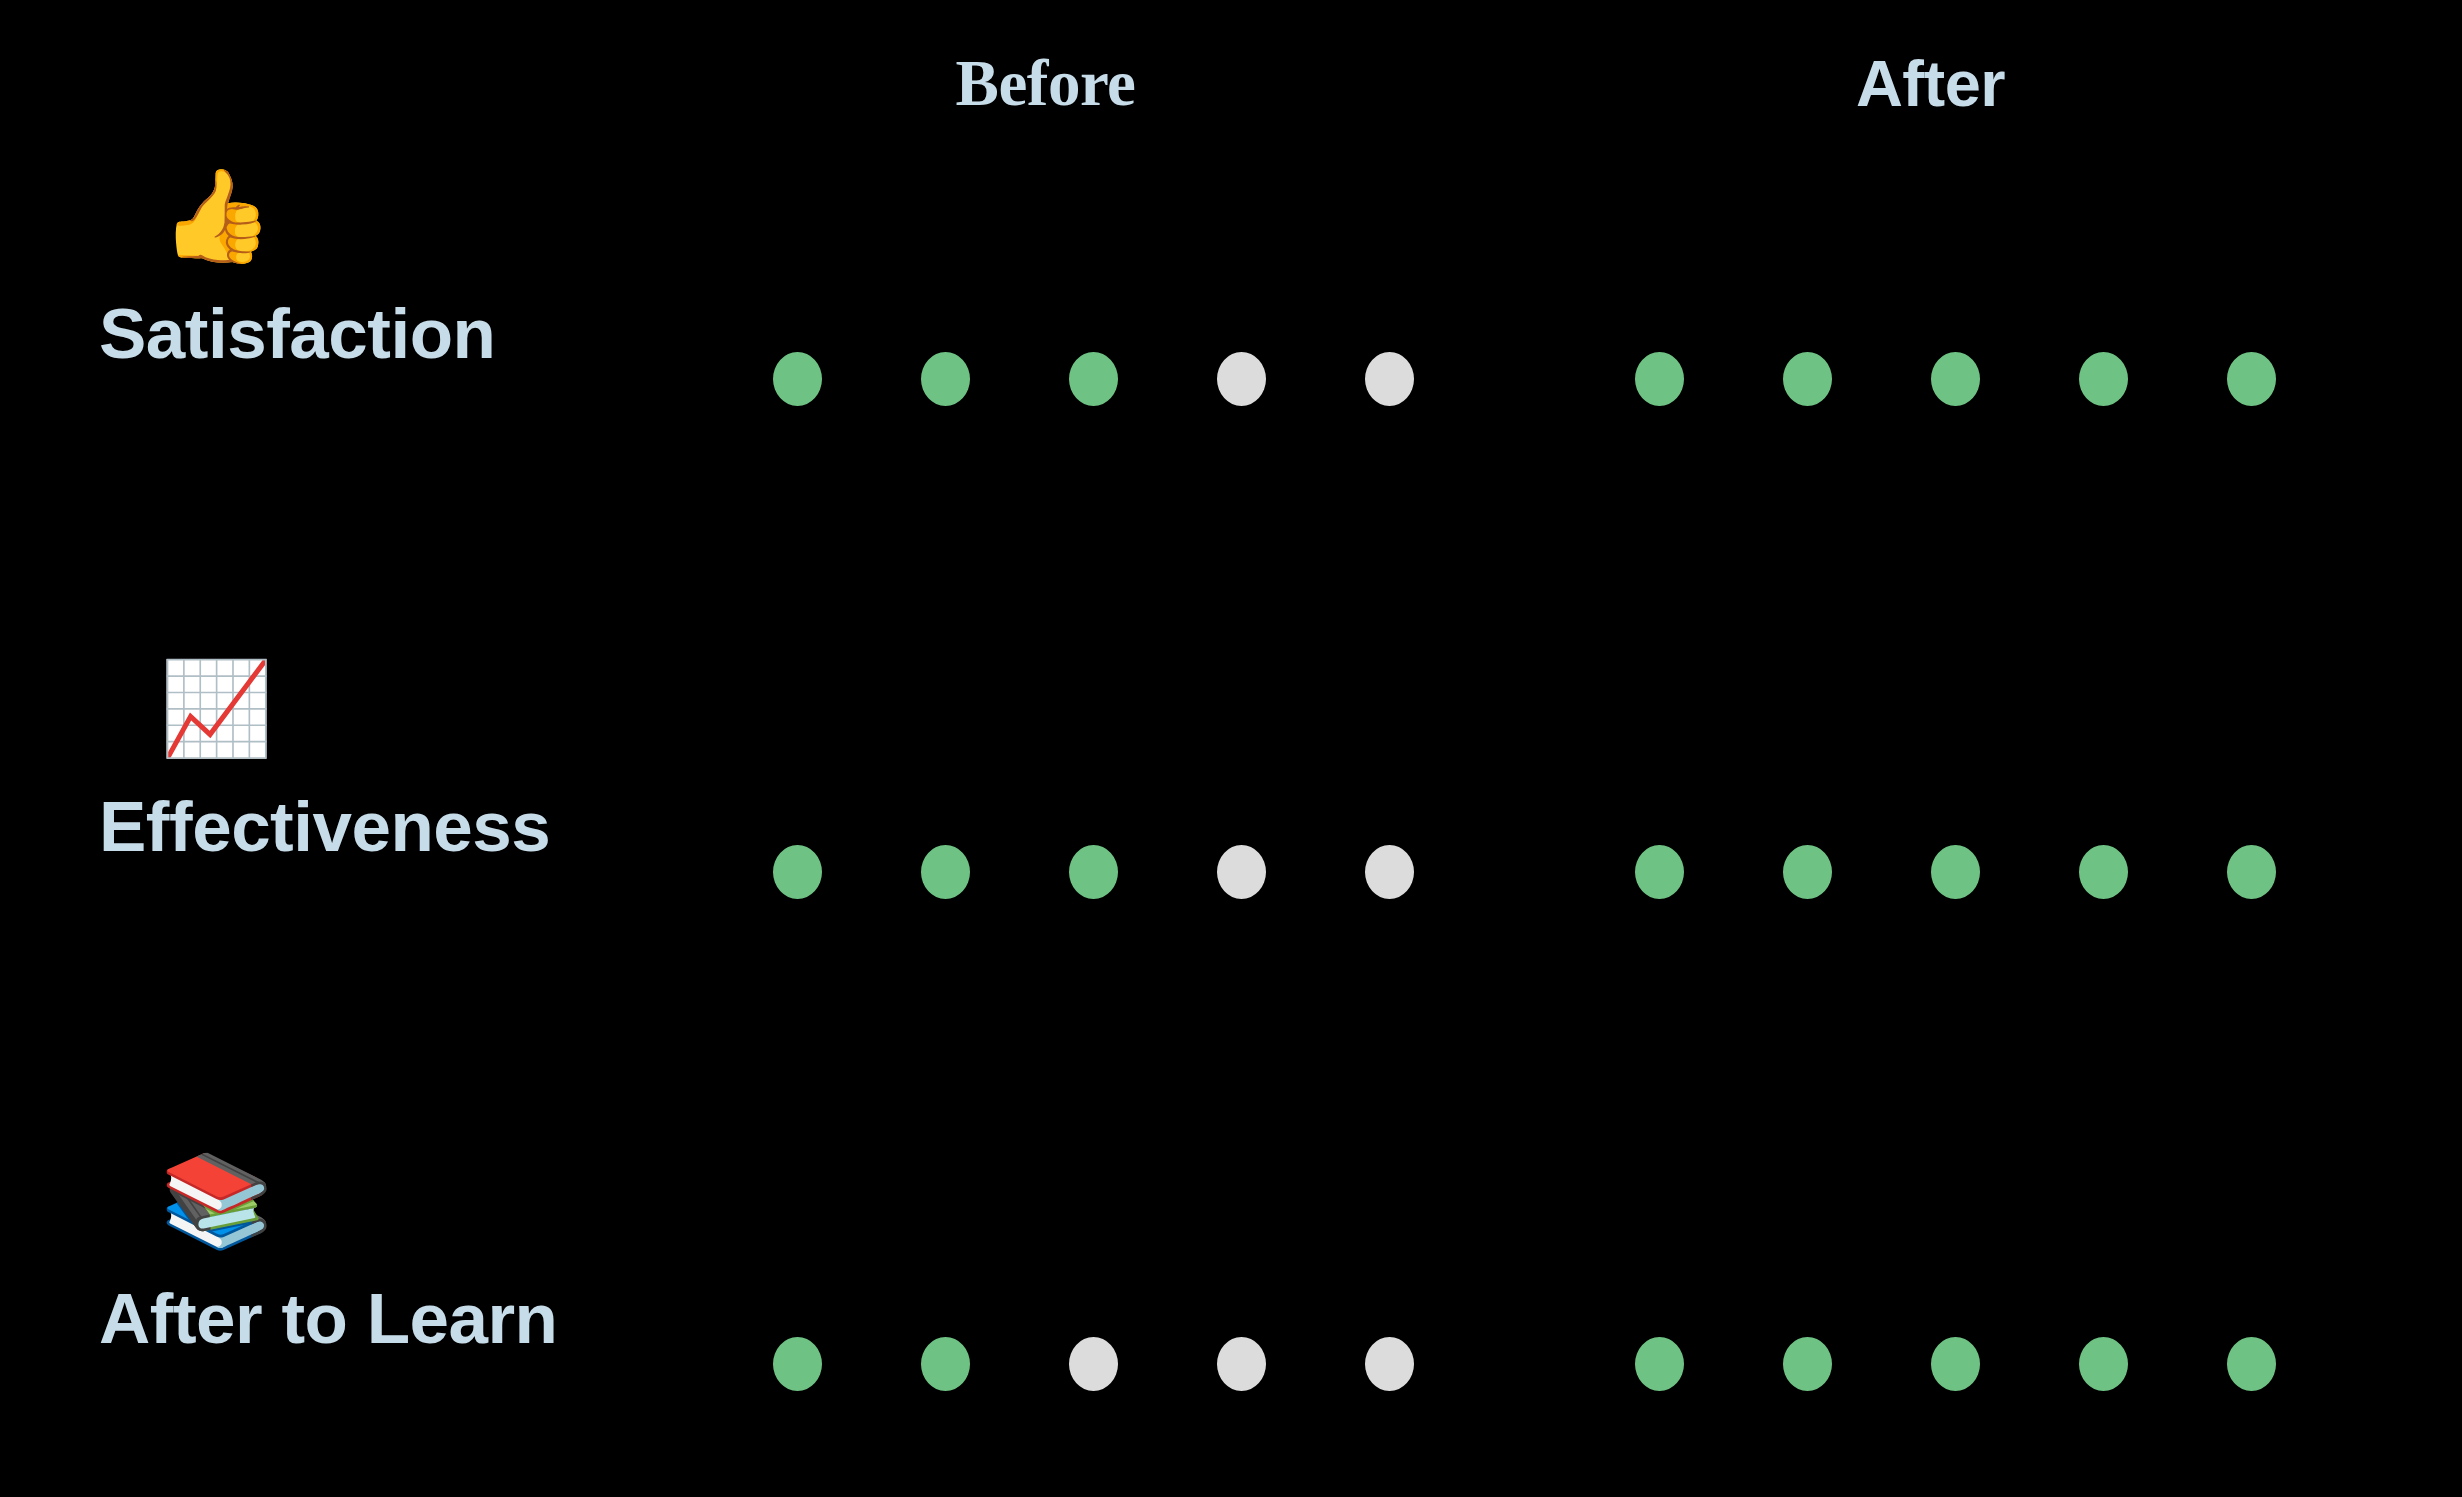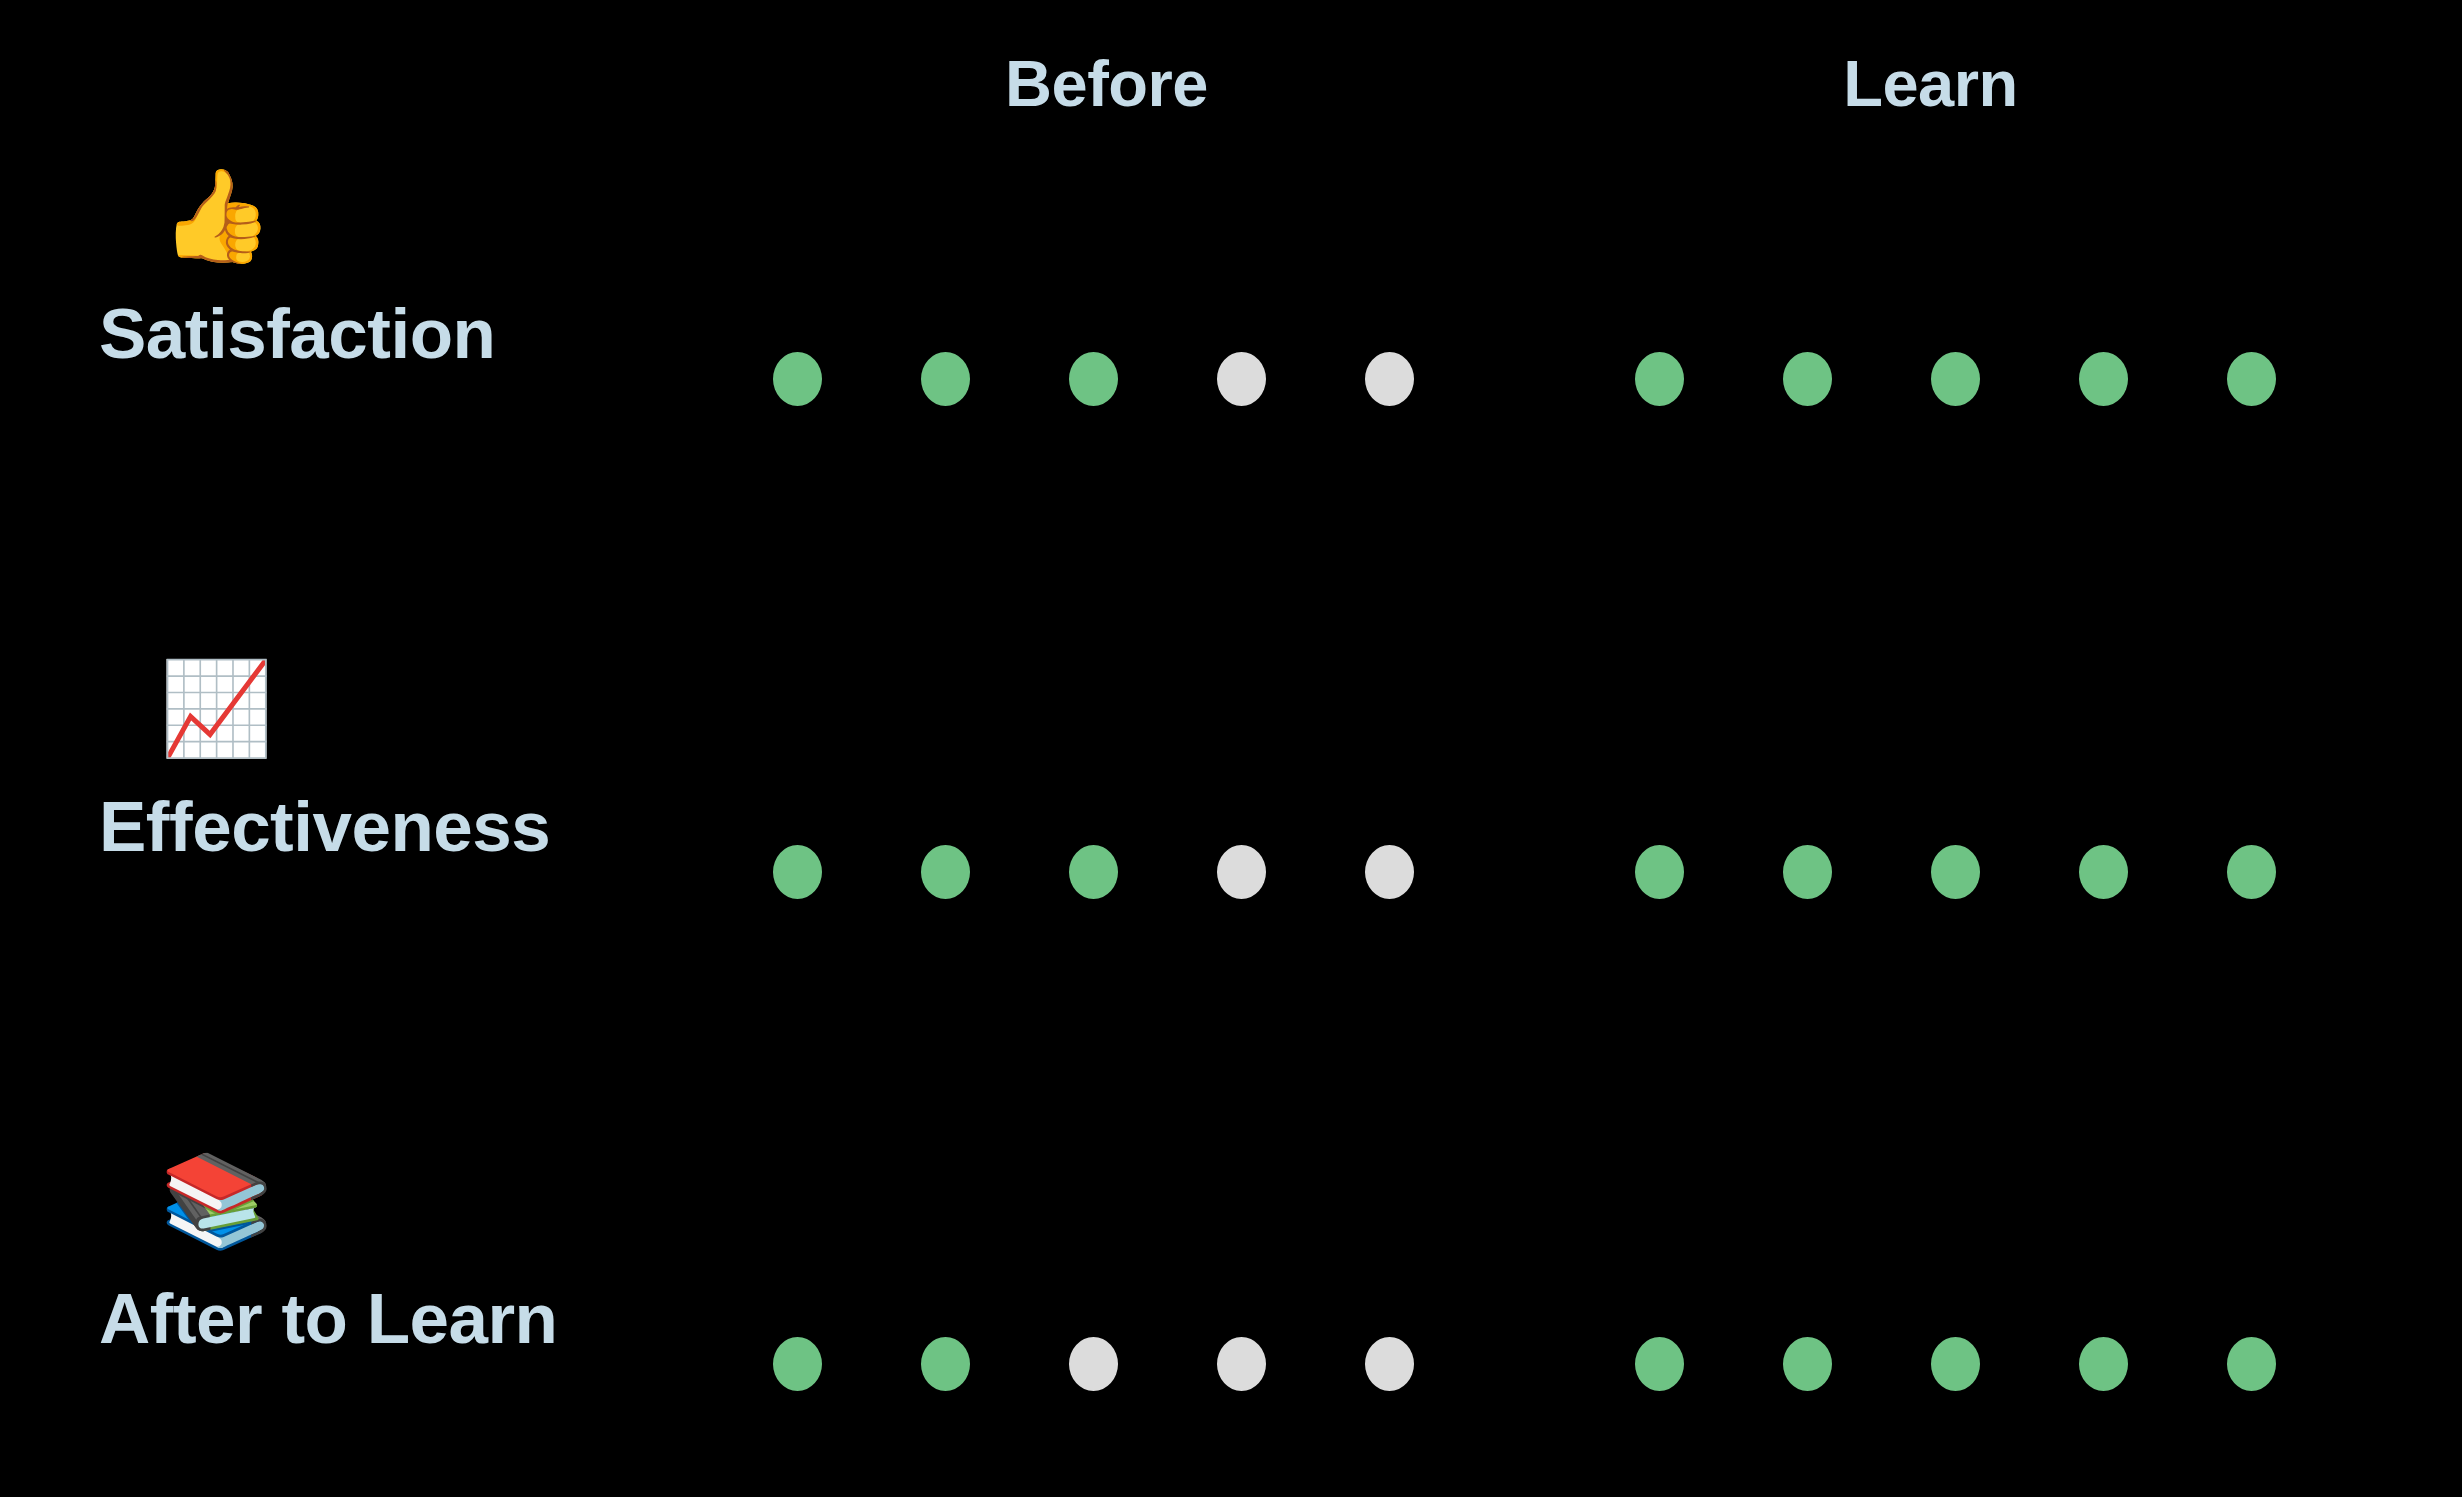--- a/index.html
+++ b/index.html
@@ -27,21 +27,21 @@
     position: absolute;
     top: 51px;
     font-size: 65px;
     font-weight: 700;
     color: #c6dce8;
     letter-spacing: -0.5px;
     text-align: center;
     white-space: nowrap;
     line-height: 1;
   }
-  .col-header.before { left: 860px; width: 493px; }
+  .col-header.before { left: 799px; width: 493px; font-family: Liberation Serif, serif; }
   .col-header.after  { left: 1684px; width: 493px; }
 
   
   .metric-row {
     position: absolute;
     left: 0;
     width: 2463px;
     height: 493px;
   }
   .metric-row.r1 { top: 0px; }
@@ -96,21 +96,21 @@
   }
   .dot.filled { background: #6ec384; }
   .dot.empty  { background: #dcdcdc; }
 </style>
 </head>
 <body style="background: rgb(0, 0, 0);">
 
 <div id="board">
 
   <div class="col-header before" style="color: rgb(198, 220, 232);">Before</div>
-  <div class="col-header after" style="color: rgb(198, 220, 232);">Learn</div>
+  <div class="col-header after" style="color: rgb(198, 220, 232);">After</div>
 
   <div class="metric-row r1">
     <div class="metric-label">
       <span class="metric-emoji">👍</span>
       <span class="metric-name" style="color: rgb(198, 220, 232);">Satisfaction</span>
     </div>
     <div class="dot-group before">
       <div class="dot filled" style="background: rgb(110, 195, 132);"></div>
       <div class="dot filled" style="background: rgb(110, 195, 132);"></div>
       <div class="dot filled" style="background: rgb(110, 195, 132);"></div>

